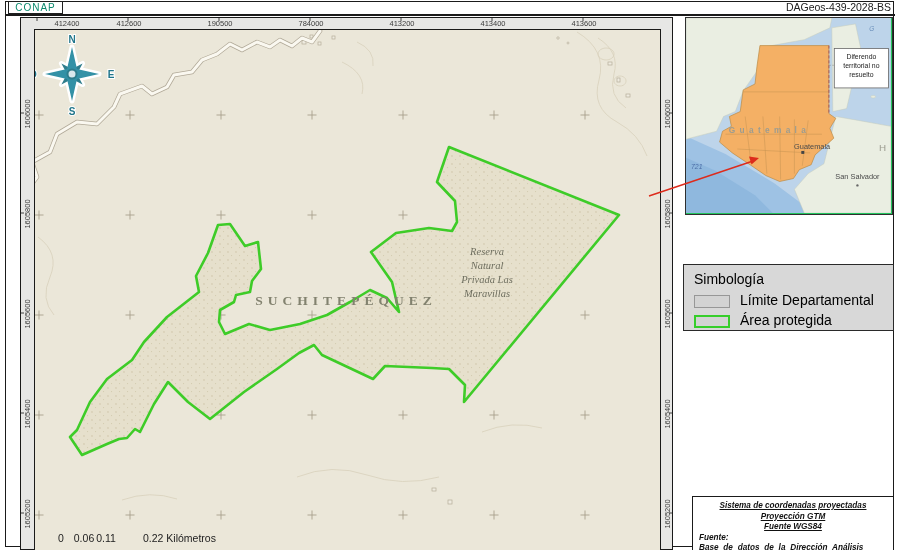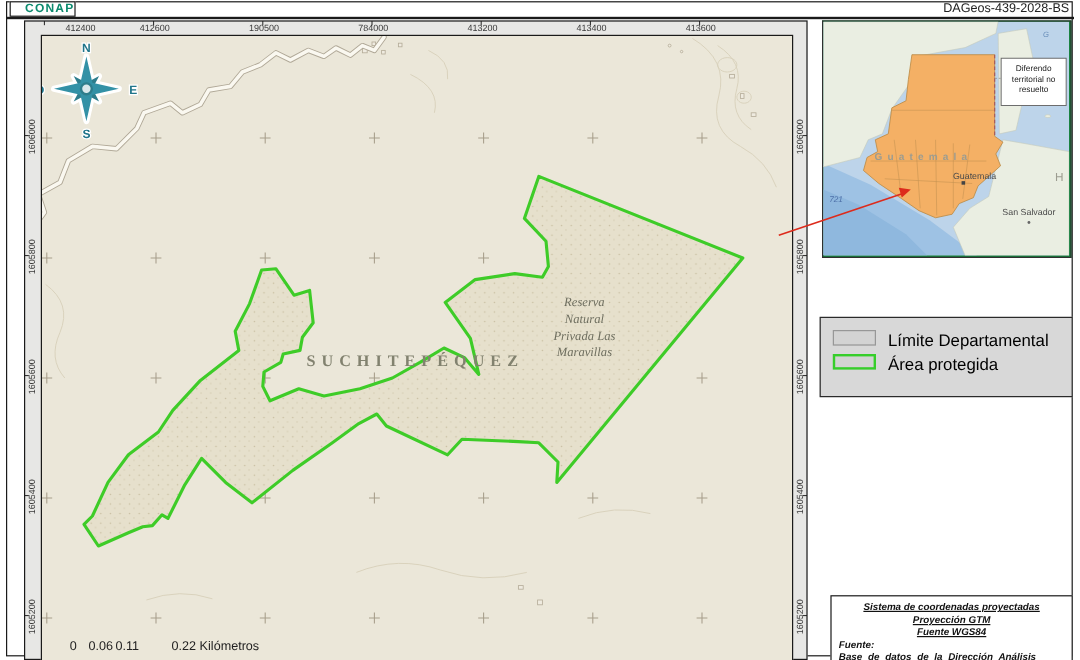--- a/index.html
+++ b/index.html
@@ -2,38 +2,38 @@
 <html><head>
 <meta charset="utf-8">
 <style>
   html,body{margin:0;padding:0;}
   body{width:900px;height:550px;position:relative;background:#ffffff;overflow:hidden;
        font-family:"Liberation Sans",sans-serif;}
   #page-border{position:absolute;left:5px;top:1px;width:889px;height:546px;
        border:1.5px solid #1a1a1a;box-sizing:border-box;}
   #header-sep{position:absolute;left:5px;top:14px;width:890px;height:0;border-top:2px solid #1a1a1a;}
   #logo-box{position:absolute;left:8px;top:1px;width:55px;height:13px;border:1px solid #1f1f1f;
-       background:#fff;display:flex;align-items:center;justify-content:flex-end;
-       font-size:10px;font-weight:700;letter-spacing:1px;color:#0c8a6e;box-sizing:border-box;}
+       background:#fff;display:flex;align-items:center;justify-content:center;
+       font-size:10px;font-weight:400;letter-spacing:1px;color:#0c8a6e;box-sizing:border-box;}
   #doc-code{position:absolute;right:9px;top:1px;font-size:10.5px;color:#222;}
   
   #map-frame{position:absolute;left:20px;top:17px;width:653px;height:533px;
        background:#e7e7e5;border:1.2px solid #1a1a1a;box-sizing:border-box;}
   .coord{position:absolute;font-size:7.5px;color:#3a3a3a;white-space:nowrap;}
   #map-inner{position:absolute;left:33px;top:28px;width:627px;height:522px;
        border:1.2px solid #1a1a1a;box-sizing:border-box;background:#ebe7d9;overflow:hidden;}
   #map-inner svg{display:block;}
   
   #inset{position:absolute;left:685px;top:17px;width:208px;height:198px;
-       border:1.5px solid #2f2f2f;box-sizing:border-box;background:#15803d;overflow:hidden;}
+       border:1.5px solid #2f2f2f;box-sizing:border-box;background:#22c55e;overflow:hidden;}
   
   #legend{position:absolute;left:683px;top:264px;width:211px;height:67px;background:#d8d8d8;
        border:1.6px solid #2a2a2a;box-sizing:border-box;padding:6px 10px;}
   #legend .title{font-size:14px;color:#000;margin-bottom:5px;}
-  .leg-row{display:flex;align-items:flex-start;gap:10px;margin:4px 0;}
+  .leg-row{display:flex;align-items:flex-end;gap:10px;margin:4px 0;}
   .swatch{width:36px;height:13px;box-sizing:border-box;background:#d3d3d3;}
   .swatch.dept{border:1.4px solid #979797;}
   .swatch.prot{border:2.4px solid #36ce2a;}
   .leg-label{font-size:14px;color:#000;white-space:nowrap;}
   
   #info-box{position:absolute;left:692px;top:496px;width:202px;height:60px;background:#fff;
        border:1.4px solid #1a1a1a;box-sizing:border-box;padding:4px 6px 0 6px;
        font-size:8.2px;font-weight:bold;font-style:italic;line-height:10.5px;color:#111;}
   #info-box .ctr{text-align:center;text-decoration:underline;}
   #info-box .src{word-spacing:2.5px;}
@@ -186,20 +186,21 @@
     <text x="83" y="117" text-anchor="middle" font-size="8.5" font-weight="600" fill="#9c9c90" letter-spacing="1">G u a t e m a l a</text>
     <text x="128" y="133" text-anchor="middle" font-size="7.5" fill="#4a4a4a">Guatemala</text>
     <text x="174" y="164" text-anchor="middle" font-size="7.5" fill="#4a4a4a">San Salvador</text>
     <text x="196" y="135" font-size="10" fill="#9c9c90" letter-spacing="2">H o</text>
     <text x="5" y="153" font-size="7" font-style="italic" fill="#4d6fa8">721</text>
     <text x="186" y="13" font-size="6.5" font-style="italic" fill="#6b90bb">G</text>
   </svg>
 </div>
 
 <div id="legend">
+  <div class="title">Simbología</div>
   <div class="leg-row">
     <div class="swatch dept"></div>
     <div class="leg-label">Límite Departamental</div>
   </div>
   <div class="leg-row">
     <div class="swatch prot"></div>
     <div class="leg-label">Área protegida</div>
   </div>
 </div>
 

